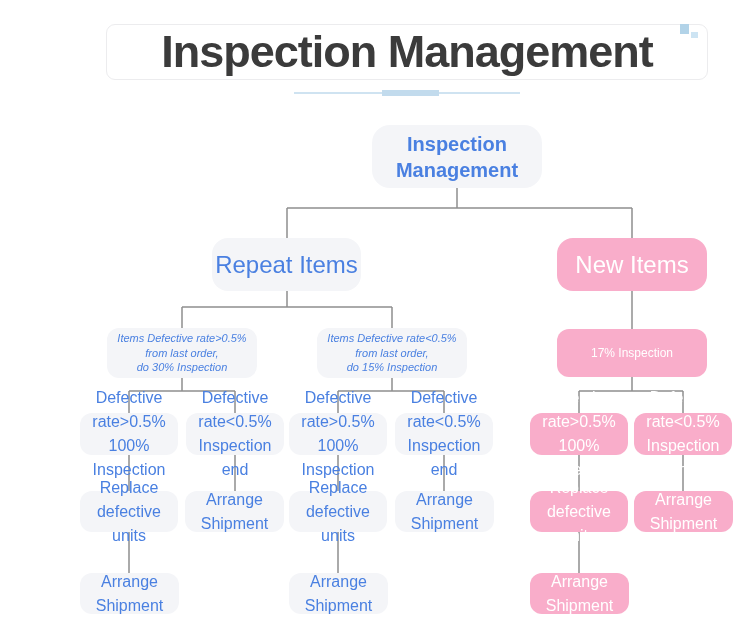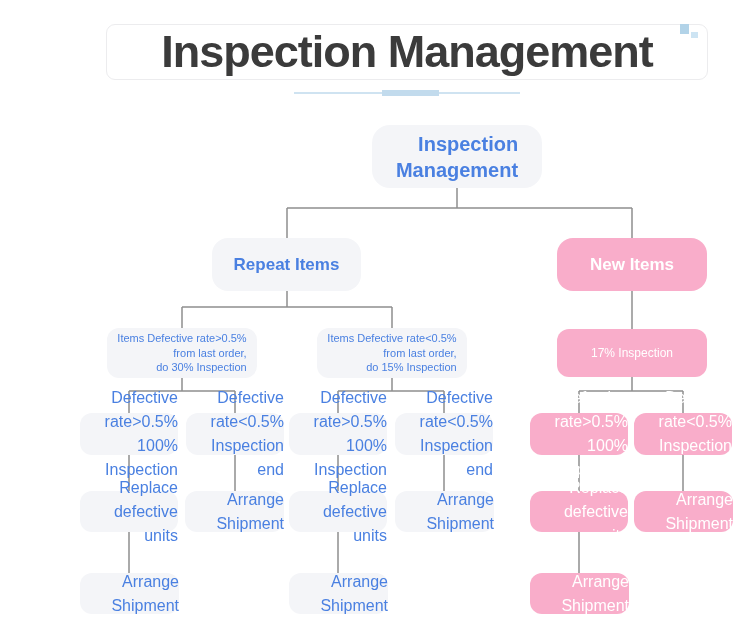--- a/index.html
+++ b/index.html
@@ -22,26 +22,26 @@
   .decor-sq-sm{position:absolute;left:659px;top:32px;width:7px;height:6px;background:#cde4f3;}
   .underline-thin{position:absolute;left:262px;top:92px;width:226px;height:2px;background:#cfe3f1;}
   .underline-thick{position:absolute;left:350px;top:90px;width:57px;height:6px;background:#c2dbed;}
 
   
   svg.connectors{position:absolute;left:0;top:0;}
   svg.connectors path{stroke:var(--connector);stroke-width:1.5;fill:none;}
 
   
   .node{position:absolute;display:flex;align-items:center;justify-content:center;
-    text-align:right;white-space:pre-line;border-radius:12px;}
+    text-align:center;white-space:pre-line;border-radius:12px;}
   .node.gray{background:var(--node-bg);color:var(--accent-blue);}
   .node.pink{background:var(--pink);color:#ffffff;}
   .node.root{font-size:20px;font-weight:bold;border-radius:18px;line-height:1.3;}
-  .node.lvl1{font-size:17px;font-weight:bold;border-radius:16px;}
-  .node.cond{font-size:11px;line-height:1.35;}
+  .node.lvl1{font-size:24px;font-weight:normal;border-radius:16px;}
+  .node.cond{font-size:11px;line-height:1.35;font-style:italic;}
   .node.mid{font-size:12px;}
   .node.small{font-size:16px;line-height:1.5;}
 </style>
 </head>
 <body>
 
 <div class="stage">
 
   <div class="title-card"></div>
   <div class="decor-sq-lg"></div>

